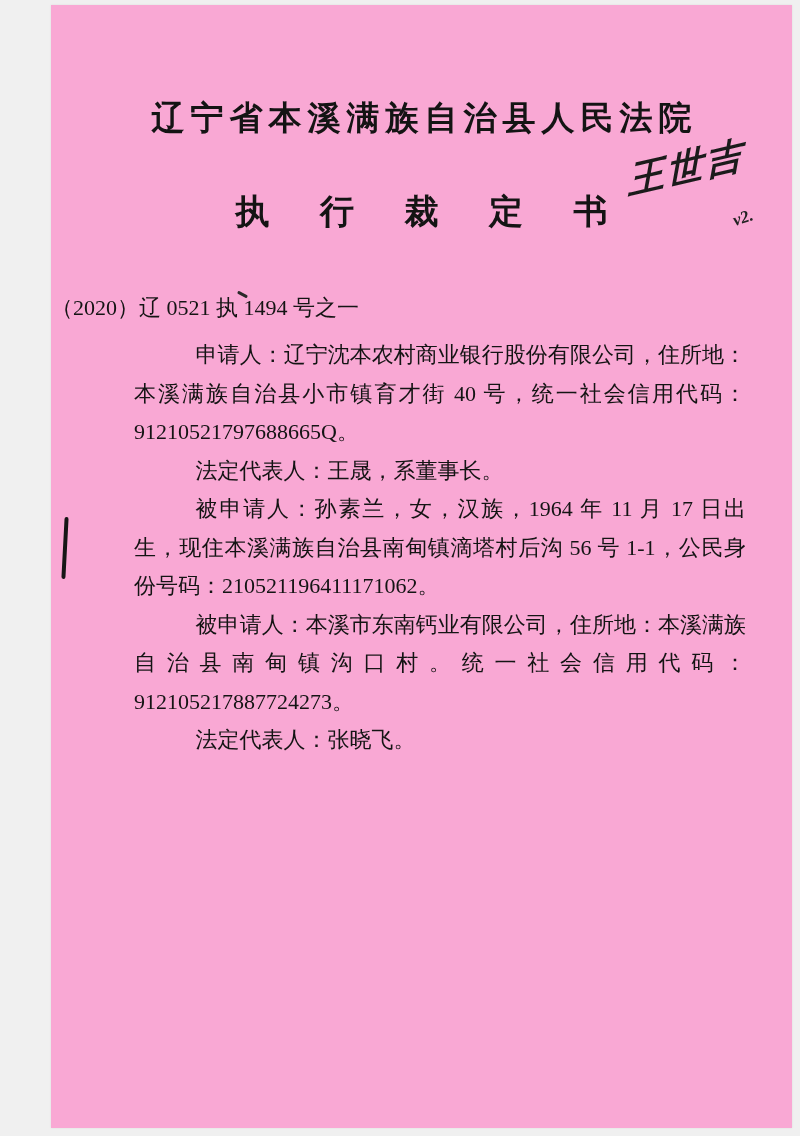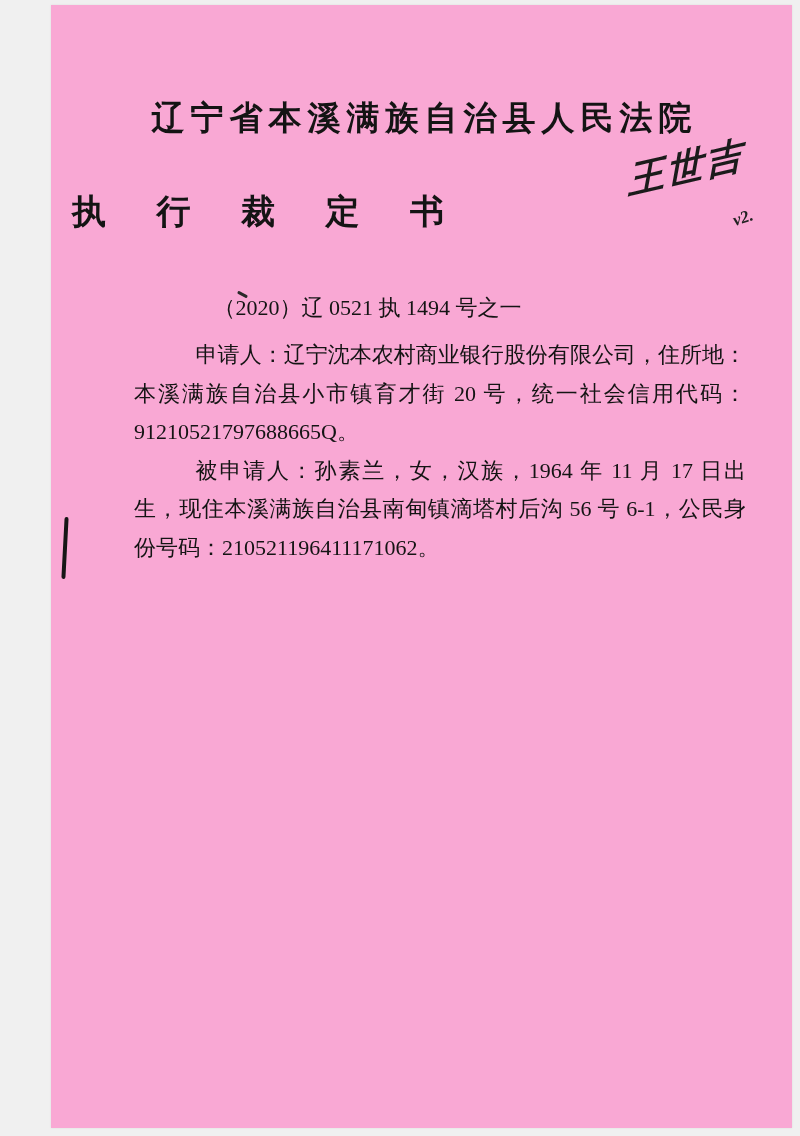--- a/index.html
+++ b/index.html
@@ -30,30 +30,31 @@
     text-align: center;
     font-size: 33px;
     font-weight: bold;
     letter-spacing: 6px;
     text-indent: 6px;
     line-height: 38px;
     white-space: nowrap;
   }
   .doc-title {
     margin-top: 56px;
+    text-align: center;
     font-size: 34px;
     font-weight: bold;
     letter-spacing: 21px;
     text-indent: 21px;
     line-height: 38px;
     white-space: nowrap;
   }
   .case-number {
     margin-top: 64px;
-    text-align: center;
+    text-align: left;
     padding-right: 108px;
     font-size: 22px;
     line-height: 26px;
     white-space: nowrap;
   }
   .body-text {
     margin-top: 15px;
     margin-left: 83px;
     width: 612px;
     font-size: 22px;
@@ -119,20 +120,23 @@
 
   <div class="doc-title">执 行 裁 定 书</div>
 
   <div class="signature">王世吉</div>
 
   <div class="signature-scribble">v2.</div>
 
   <div class="case-number">（2020）辽 0521 执 1494 号之一</div>
 
   <div class="body-text">
-    <p>申请人：辽宁沈本农村商业银行股份有限公司，住所地：本溪满族自治县小市镇育才街 20 号，统一社会信用代码：91210521797688665Q。</p>
-    <p>被申请人：孙素兰，女，汉族，1964 年 11 月 17 日出生，现住本溪满族自治县南甸镇滴塔村后沟 56 号 6-1，公民身份号码：210521196411171062。</p>
+    <p>申请人：辽宁沈本农村商业银行股份有限公司，住所地：本溪满族自治县小市镇育才街 40 号，统一社会信用代码：91210521797688665Q。</p>
+    <p>法定代表人：王晟，系董事长。</p>
+    <p>被申请人：孙素兰，女，汉族，1964 年 11 月 17 日出生，现住本溪满族自治县南甸镇滴塔村后沟 56 号 1-1，公民身份号码：210521196411171062。</p>
+    <p>被申请人：本溪市东南钙业有限公司，住所地：本溪满族自治县南甸镇沟口村。统一社会信用代码：912105217887724273。</p>
+    <p>法定代表人：张晓飞。</p>
   </div>
 
   <div class="ink-mark"></div>
   <div class="stray-mark"></div>
 
 </div>
 
 </body></html>

